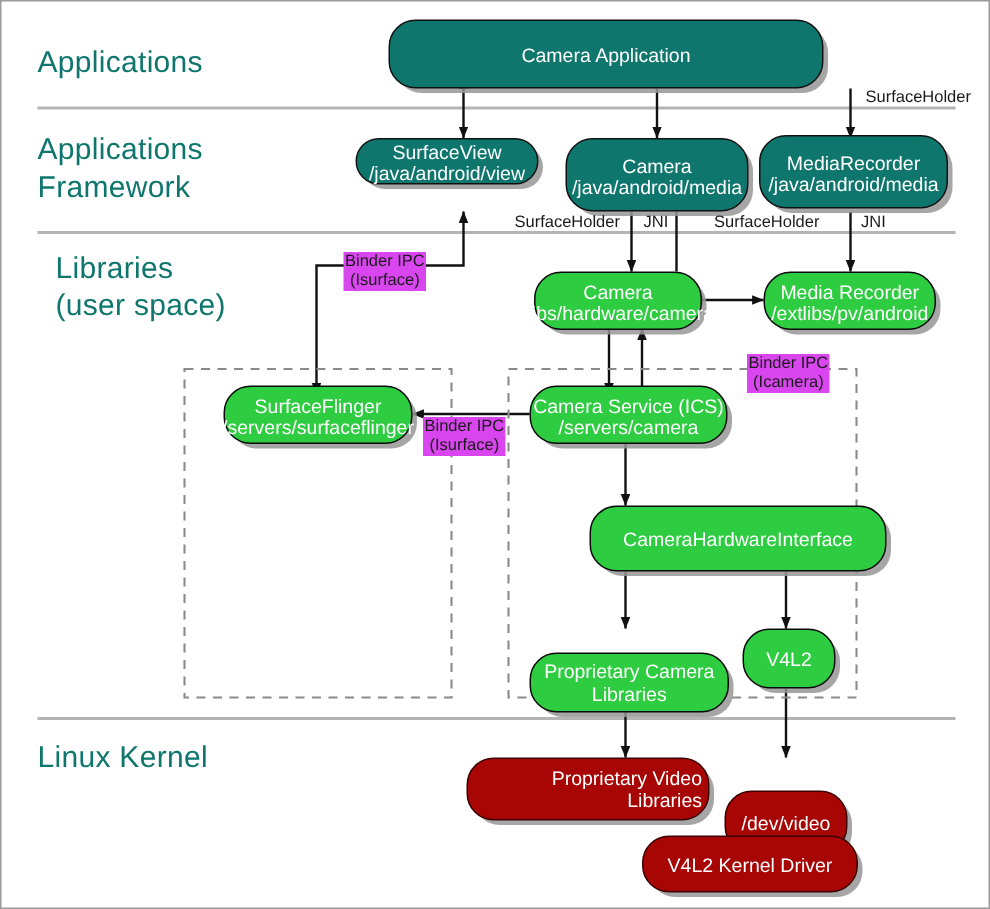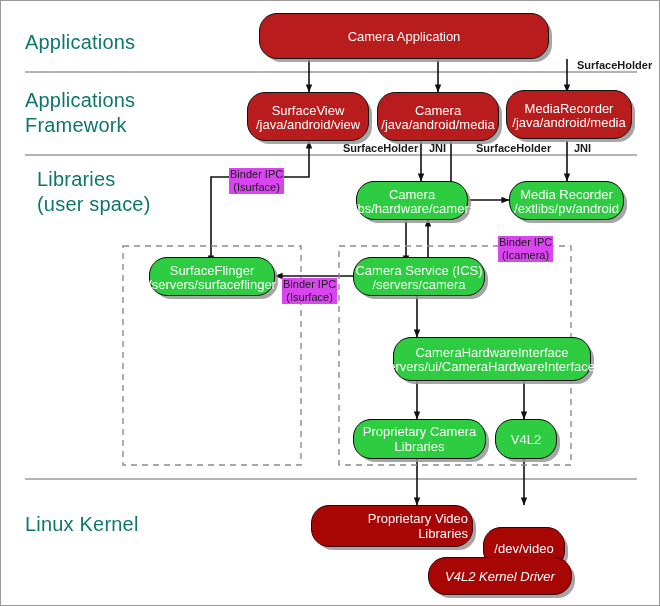--- a/index.html
+++ b/index.html
@@ -45,54 +45,54 @@
     align-items:center;
     justify-content:center;
     text-align:center;
     border:1px solid #111;
     box-shadow:4px 4px 0 -1px rgba(150,150,150,.85);
     z-index:5;
     padding:0 4px;
   }
   .node .t1{font-size:13px;line-height:15px;white-space:nowrap;}
   .node .t2{font-size:13px;line-height:13px;white-space:nowrap;}
-  .node.blue{background:#b91c1c;align-items:center;}
+  .node.blue{background:#0f766e;align-items:center;}
   .node.green{background:#2ecc40;border-color:#0a0a0a;}
   .node.red{background:#a80505;border-color:#3a0000;}
 
   
   .note{
     position:absolute;
     color:#1a1a1a;
     font-size:11px;
     line-height:13px;
     text-align:center;
     white-space:nowrap;
     z-index:6;
     background:#d946ef;
     padding:0 1px;
   }
-  .note.nobg{background:transparent;font-weight:bold;}
+  .note.nobg{background:transparent;}
 </style>
 </head>
 <body>
 
 <div id="canvas">
 
   <div class="rule" style="left:24px;top:70px;width:612px;"></div>
   <div class="rule" style="left:24px;top:153px;width:612px;"></div>
   <div class="rule" style="left:24px;top:477px;width:612px;"></div>
 
   <div class="band-label" style="left:24px;top:29px;">Applications</div>
 
   <div class="band-label" style="left:24px;top:87px;">Applications<br>Framework</div>
 
   <div class="band-label" style="left:36px;top:166px;text-align:left;">Libraries<br>(user space)</div>
 
-  <div class="band-label" style="left:24px;top:492px;margin-top:19px;">Linux Kernel</div>
+  <div class="band-label" style="left:24px;top:492px;">Linux Kernel</div>
 
   <svg id="wires" viewBox="0 0 660 606" xmlns="http://www.w3.org/2000/svg">
     <defs>
       <marker id="ah" markerWidth="9" markerHeight="9" refX="7.6" refY="3.2" orient="auto" markerUnits="userSpaceOnUse">
         <path d="M0,0 L8,3.2 L0,6.4 z" fill="#111"></path>
       </marker>
       <marker id="ah-start" markerWidth="9" markerHeight="9" refX="0.4" refY="3.2" orient="auto-start-reverse" markerUnits="userSpaceOnUse">
         <path d="M0,0 L8,3.2 L0,6.4 z" fill="#111"></path>
       </marker>
     </defs>
@@ -136,21 +136,21 @@
     <g fill="none" stroke="#8a8a8a" stroke-width="1.4" stroke-dasharray="6,5">
       <rect x="122" y="245" width="178" height="219"></rect>
       <rect x="338" y="245" width="232" height="219"></rect>
     </g>
   </svg>
 
   <div class="node blue" style="left:258px;top:12px;width:290px;height:46px;">
     <span class="t1">Camera Application</span>
   </div>
 
-  <div class="node blue" style="left:246px;top:91px;width:122px;height:49px;">
+  <div class="node blue" style="left:236px;top:91px;width:122px;height:31px;">
     <span class="t1">SurfaceView</span>
     <span class="t2">/java/android/view</span>
   </div>
 
   <div class="node blue" style="left:376px;top:91px;width:122px;height:49px;">
     <span class="t1">Camera</span>
     <span class="t2">/java/android/media</span>
   </div>
 
   <div class="node blue" style="left:505px;top:89px;width:126px;height:49px;">
@@ -173,42 +173,41 @@
     <span class="t2">/servers/camera</span>
   </div>
 
   <div class="node green" style="left:148px;top:256px;width:126px;height:39px;">
     <span class="t1">SurfaceFlinger</span>
     <span class="t2">/servers/surfaceflinger</span>
   </div>
 
   <div class="node green" style="left:352px;top:336px;width:198px;height:44px;margin-left:40px;">
     <span class="t1">CameraHardwareInterface</span>
-    <span class="t2">/servers/ui/CameraHardwareInterface.h</span>
-  </div>
-
-  <div class="node green" style="left:352px;top:418px;width:133px;height:40px;">
+  </div>
+
+  <div class="node green" style="left:352px;top:434px;width:133px;height:40px;">
     <span class="t1">Proprietary Camera</span>
     <span class="t1">Libraries</span>
   </div>
 
   <div class="node green" style="left:494px;top:418px;width:62px;height:40px;">
     <span class="t1">V4L2</span>
   </div>
 
   <div class="node red" style="left:310px;top:504px;width:162px;height:42px;align-items:flex-end;">
     <span class="t1">Proprietary Video</span>
     <span class="t1">Libraries</span>
   </div>
 
   <div class="node red" style="left:482px;top:495px;width:82px;height:42px;margin-top:31px;">
     <span class="t1">/dev/video</span>
   </div>
 
-  <div class="node red" style="left:427px;top:556px;width:144px;height:38px;font-style:italic;">
+  <div class="node red" style="left:427px;top:556px;width:144px;height:38px;">
     <span class="t1">V4L2 Kernel Driver</span>
   </div>
 
   <div class="note nobg" style="left:575px;top:58px;">SurfaceHolder</div>
 
   <div class="note nobg" style="left:341px;top:141px;">SurfaceHolder</div>
 
   <div class="note nobg" style="left:427px;top:141px;">JNI</div>
 
   <div class="note nobg" style="left:474px;top:141px;">SurfaceHolder</div>

